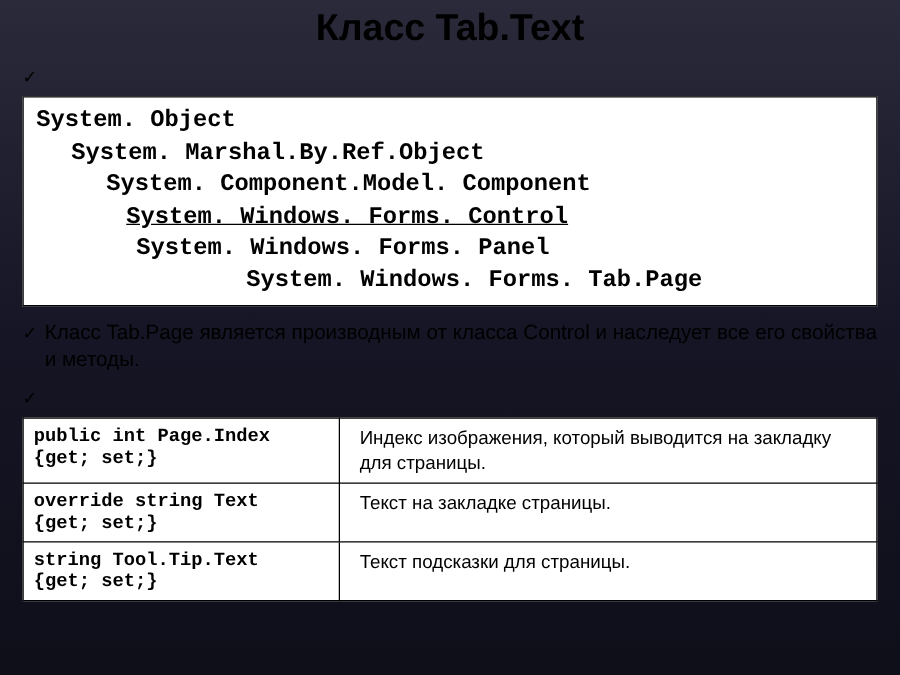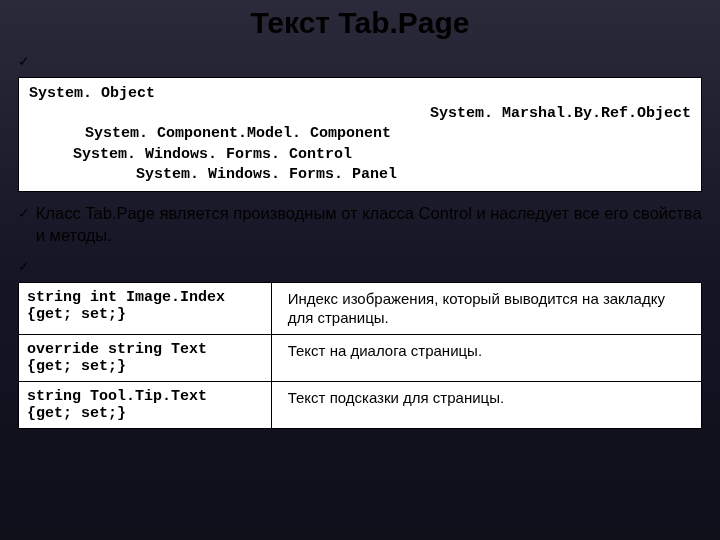--- a/index.html
+++ b/index.html
@@ -35,31 +35,31 @@
     font-size: 14px;
     flex-shrink: 0;
     margin-top: 2px;
   }
   .code-box {
     background: #fff;
     border: 1px solid #000;
     padding: 6px 10px 6px 10px;
     margin: 4px 0 10px 0;
     font-family: "Courier New", monospace;
-    font-size: 15px;
+    font-size: 19px;
     font-weight: bold;
     line-height: 1.35;
     color: #000;
   }
   .h0 { margin-left: 0; }
-  .h1 { margin-left: 28px; text-align: right; }
+  .h1 { margin-left: 28px; }
   .h2 { margin-left: 56px; }
-  .h3 { margin-left: 44px; }
+  .h3 { margin-left: 72px; text-decoration: underline; }
   .h4 { margin-left: 112px; }
-  .h5 { margin-left: 107px; }
+  .h5 { margin-left: 80px; }
   .h6 { margin-left: 168px; }
   table.props {
     width: 100%;
     border-collapse: collapse;
     background: #fff;
     margin-top: 4px;
   }
   table.props td {
     border: 1px solid #000;
     padding: 6px 8px;
@@ -75,54 +75,55 @@
   }
   table.props td.desc {
     font-family: Arial, sans-serif;
     line-height: 1.3;
     padding-left: 16px;
   }
 </style>
 </head>
 <body>
 
-<div class="title">Текст Tab.Page</div>
+<div class="title">Класс Tab.Text</div>
 
 <div class="bullet-line">
   <span class="check">✓</span>
 </div>
 
 <div class="code-box">
   <div class="h0">System. Object</div>
   <div class="h1">System. Marshal.By.Ref.Object</div>
   <div class="h2">System. Component.Model. Component</div>
   <div class="h3">System. Windows. Forms. Control</div>
   <div class="h5">System. Windows. Forms. Panel</div>
+  <div class="h6">System. Windows. Forms. Tab.Page</div>
 </div>
 
 <div class="bullet-line">
   <span class="check">✓</span>
   <span>Класс Tab.Page является производным от класса Control  и наследует все его свойства и методы.</span>
 </div>
 
 <div class="bullet-line">
   <span class="check">✓</span>
 </div>
 
 <table class="props">
   <tbody>
       <tr>
-    <td class="sig">string int Image.Index
+    <td class="sig">public int Page.Index
 {get; set;}</td>
     <td class="desc">Индекс изображения, который выводится на закладку для страницы.</td>
   </tr>
   <tr>
     <td class="sig">override string Text
 {get; set;}</td>
-    <td class="desc">Текст на диалога страницы.</td>
+    <td class="desc">Текст на закладке страницы.</td>
   </tr>
   <tr>
     <td class="sig">string Tool.Tip.Text
 {get; set;}</td>
     <td class="desc">Текст подсказки для страницы.</td>
   </tr>
 </tbody>
   </table>
 
 </body></html>

